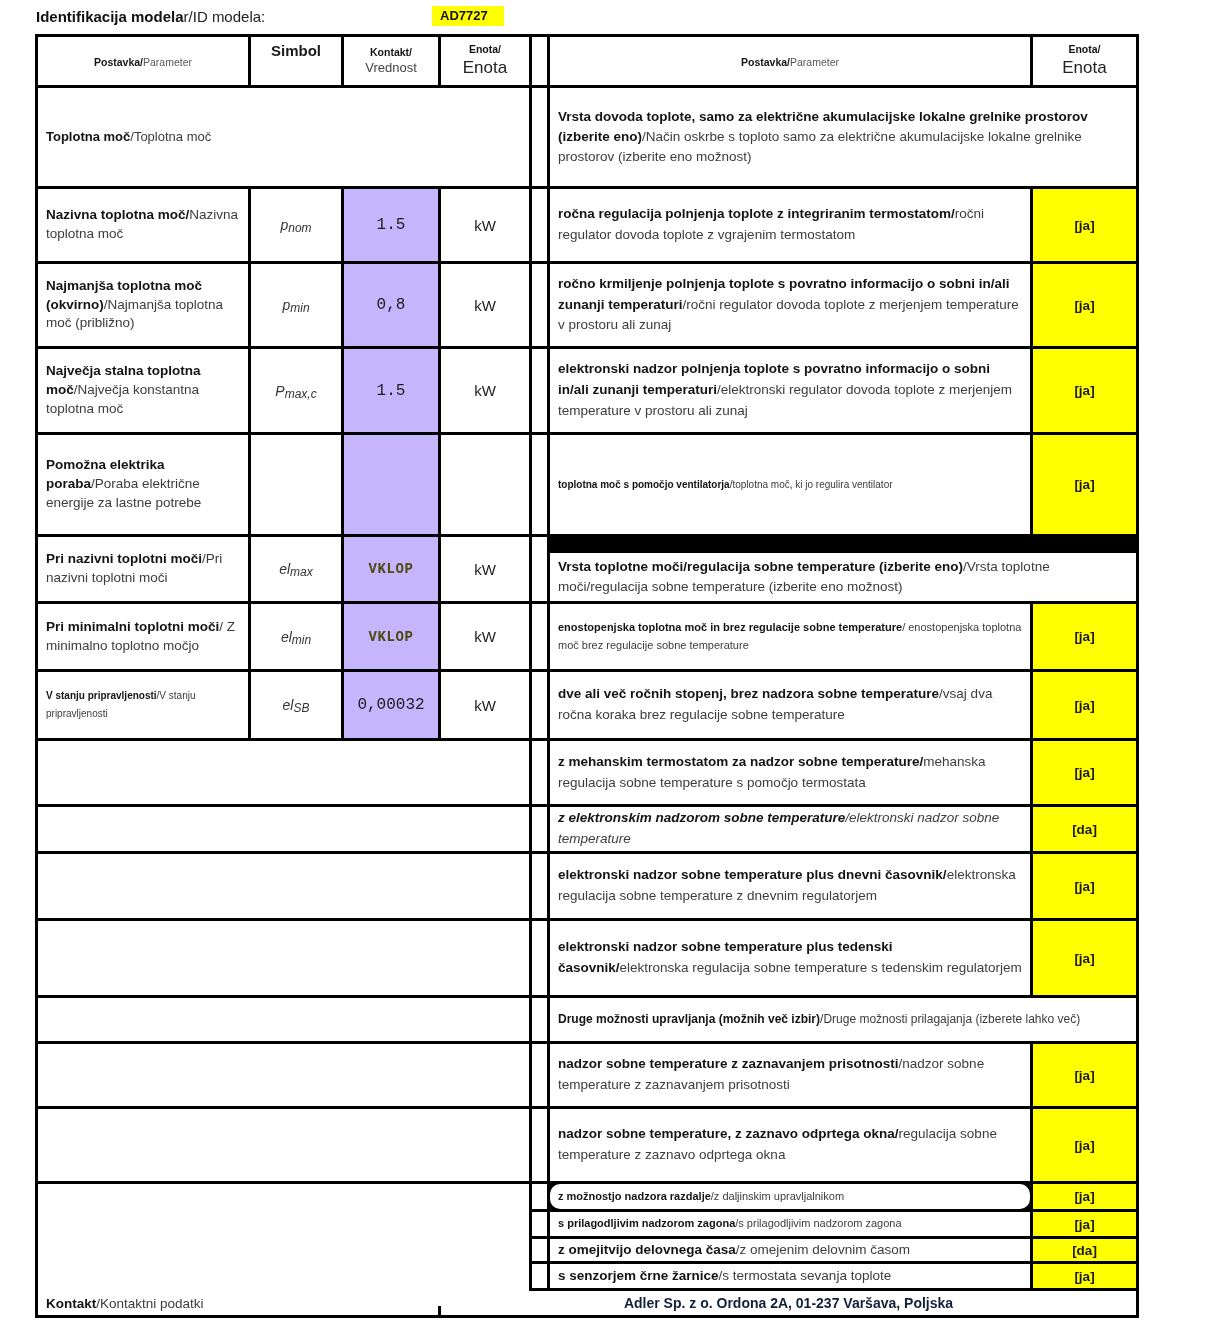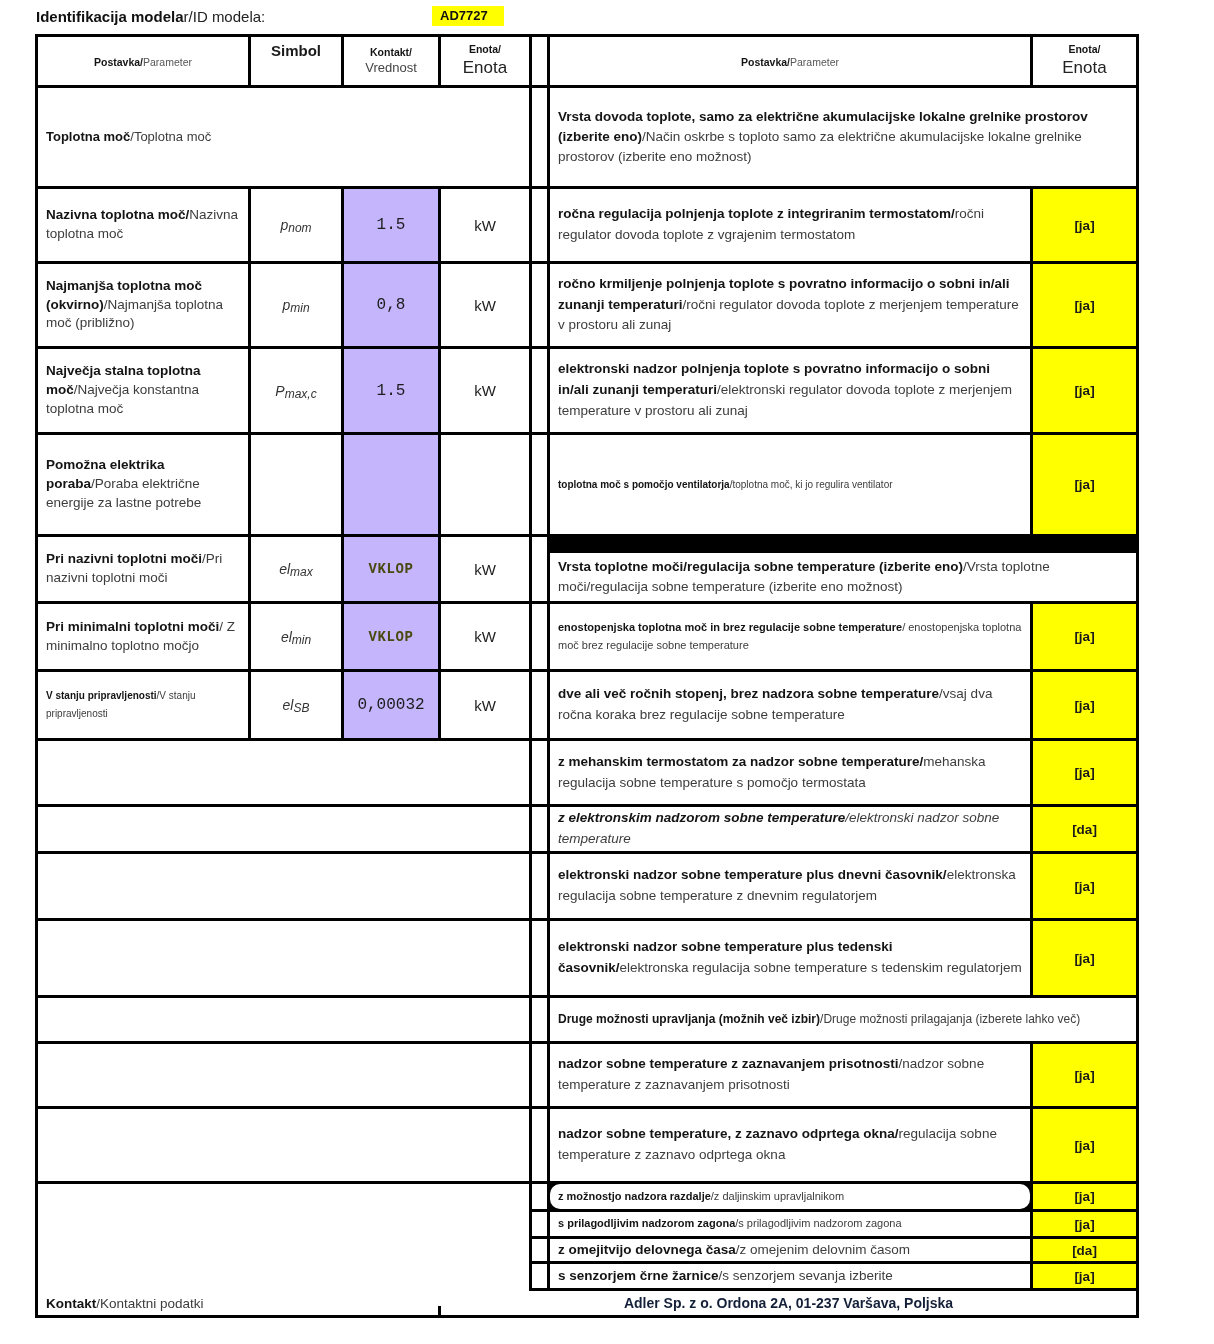--- a/index.html
+++ b/index.html
@@ -297,21 +297,21 @@
     <div class="cell" style="grid-area: 19 / 5;"></div>
     <div class="cell rparam" style="grid-area: 19 / 6;">
       <div class="txt"><span class="b">z omejitvijo delovnega časa</span><span class="n">/z omejenim delovnim časom</span></div>
     </div>
     <div class="cell runit" style="grid-area: 19 / 7;">
       <span class="">[da]</span>
     </div>
     <div class="cell left-full" style="grid-area: 20 / 1 / auto / span 4;"></div>
     <div class="cell" style="grid-area: 20 / 5;"></div>
     <div class="cell rparam" style="grid-area: 20 / 6;">
-      <div class="txt"><span class="b">s senzorjem črne žarnice</span><span class="n">/s senzorjem sevanja izberite</span></div>
+      <div class="txt"><span class="b">s senzorjem črne žarnice</span><span class="n">/s termostata sevanja toplote</span></div>
     </div>
     <div class="cell runit" style="grid-area: 20 / 7;">
       <span class="">[ja]</span>
     </div>
     <div class="cell contact" style="grid-area: 21 / 1 / auto / span 3;">
       <div class="txt"><span class="b">Kontakt</span><span class="n">/Kontaktni podatki</span></div>
     </div>
     <div class="cell address" style="grid-area: 21 / 4 / auto / span 4;">
       <span class="">Adler Sp. z o. Ordona 2A, 01-237 Varšava, Poljska</span>
     </div>

